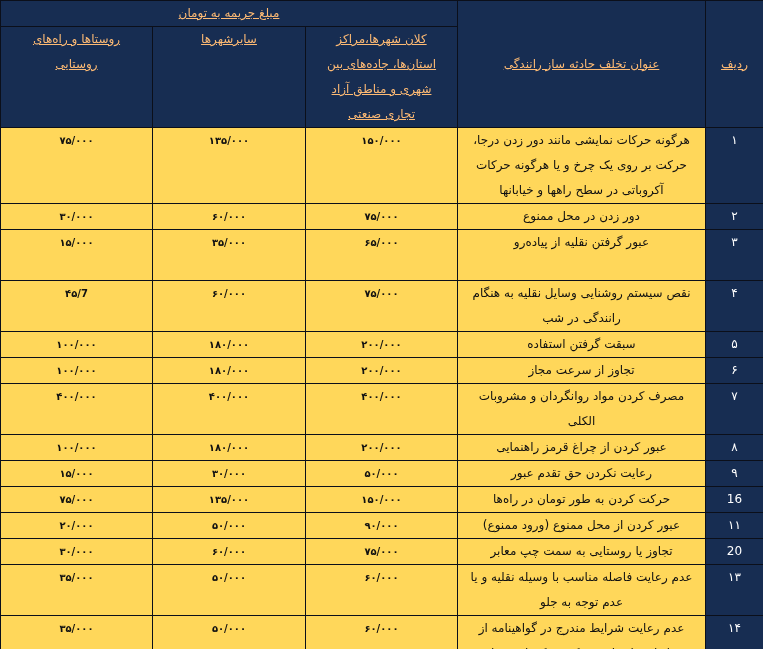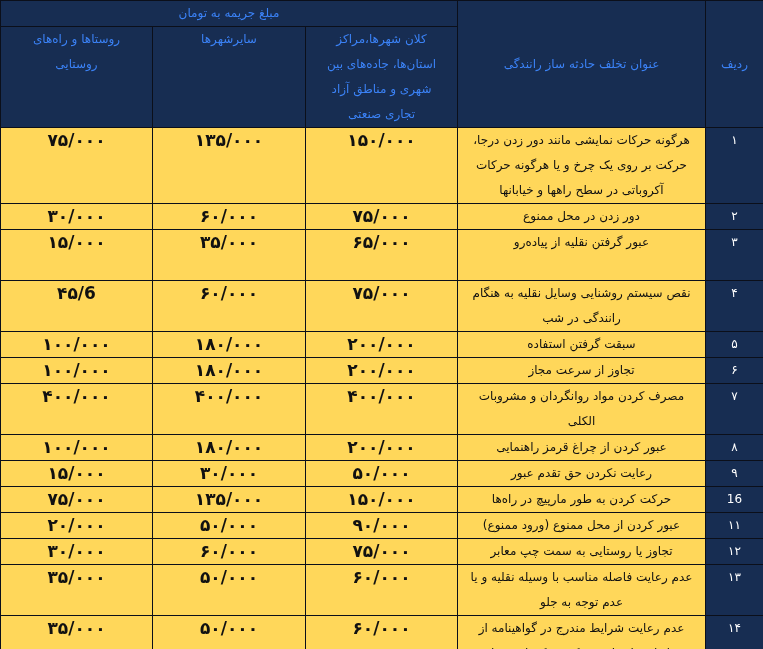--- a/index.html
+++ b/index.html
@@ -1,24 +1,24 @@
 <!DOCTYPE html>
 <html><head>
 <meta charset="utf-8">
 <style>
   html,body{margin:0;padding:0;background:#fff;}
   body{width:763px;height:649px;overflow:hidden;font-family:"DejaVu Sans",sans-serif;}
   table{border-collapse:collapse;width:763px;table-layout:fixed;direction:rtl;}
   td,th{border:1px solid #0b0f1a;padding:0;font-size:12px;line-height:25px;text-align:center;vertical-align:top;}
-  th{background:#172d52;color:#3b82f6;font-weight:normal;}
+  th{background:#172d52;color:#fdba74;font-weight:normal;text-decoration:underline;}
   td{background:#ffd75a;color:#111;}
   td.idx{background:#172d52;color:#ffffff;}
   th.big{vertical-align:middle;}
   td.title{padding:0 8px;}
-  .money{font-weight:bold;font-size:17px;}
+  .money{font-weight:bold;font-size:10px;}
 </style>
 </head>
 <body>
 
 <table>
   <colgroup>
     <col style="width:58px">
       <col style="width:248px">
       <col style="width:152px">
       <col style="width:153px">
@@ -56,21 +56,21 @@
         <td class="title">عبور گرفتن نقلیه از پیاده‌رو</td>
         <td class="money">۶۵/۰۰۰</td>
         <td class="money">۳۵/۰۰۰</td>
         <td class="money">۱۵/۰۰۰</td>
       </tr>
       <tr style="height: 46px;">
         <td class="idx">۴</td>
         <td class="title">نقص سیستم روشنایی وسایل نقلیه به هنگام رانندگی در شب</td>
         <td class="money">۷۵/۰۰۰</td>
         <td class="money">۶۰/۰۰۰</td>
-        <td class="money">۴۵/6</td>
+        <td class="money">۴۵/7</td>
       </tr>
       <tr style="height: 25px;">
         <td class="idx">۵</td>
         <td class="title">سبقت گرفتن استفاده</td>
         <td class="money">۲۰۰/۰۰۰</td>
         <td class="money">۱۸۰/۰۰۰</td>
         <td class="money">۱۰۰/۰۰۰</td>
       </tr>
       <tr style="height: 26px;">
         <td class="idx">۶</td>
@@ -95,34 +95,34 @@
       </tr>
       <tr style="height: 25px;">
         <td class="idx">۹</td>
         <td class="title">رعایت نکردن حق تقدم عبور</td>
         <td class="money">۵۰/۰۰۰</td>
         <td class="money">۳۰/۰۰۰</td>
         <td class="money">۱۵/۰۰۰</td>
       </tr>
       <tr style="height: 26px;">
         <td class="idx">16</td>
-        <td class="title">حرکت کردن به طور مارپیچ در راه‌ها</td>
+        <td class="title">حرکت کردن به طور تومان در راه‌ها</td>
         <td class="money">۱۵۰/۰۰۰</td>
         <td class="money">۱۳۵/۰۰۰</td>
         <td class="money">۷۵/۰۰۰</td>
       </tr>
       <tr style="height: 25px;">
         <td class="idx">۱۱</td>
         <td class="title">عبور کردن از محل ممنوع (ورود ممنوع)</td>
         <td class="money">۹۰/۰۰۰</td>
         <td class="money">۵۰/۰۰۰</td>
         <td class="money">۲۰/۰۰۰</td>
       </tr>
       <tr style="height: 26px;">
-        <td class="idx">۱۲</td>
+        <td class="idx">20</td>
         <td class="title">تجاوز یا روستایی به سمت چپ معابر</td>
         <td class="money">۷۵/۰۰۰</td>
         <td class="money">۶۰/۰۰۰</td>
         <td class="money">۳۰/۰۰۰</td>
       </tr>
       <tr style="height: 45px;">
         <td class="idx">۱۳</td>
         <td class="title">عدم رعایت فاصله مناسب با وسیله نقلیه و یا عدم توجه به جلو</td>
         <td class="money">۶۰/۰۰۰</td>
         <td class="money">۵۰/۰۰۰</td>

